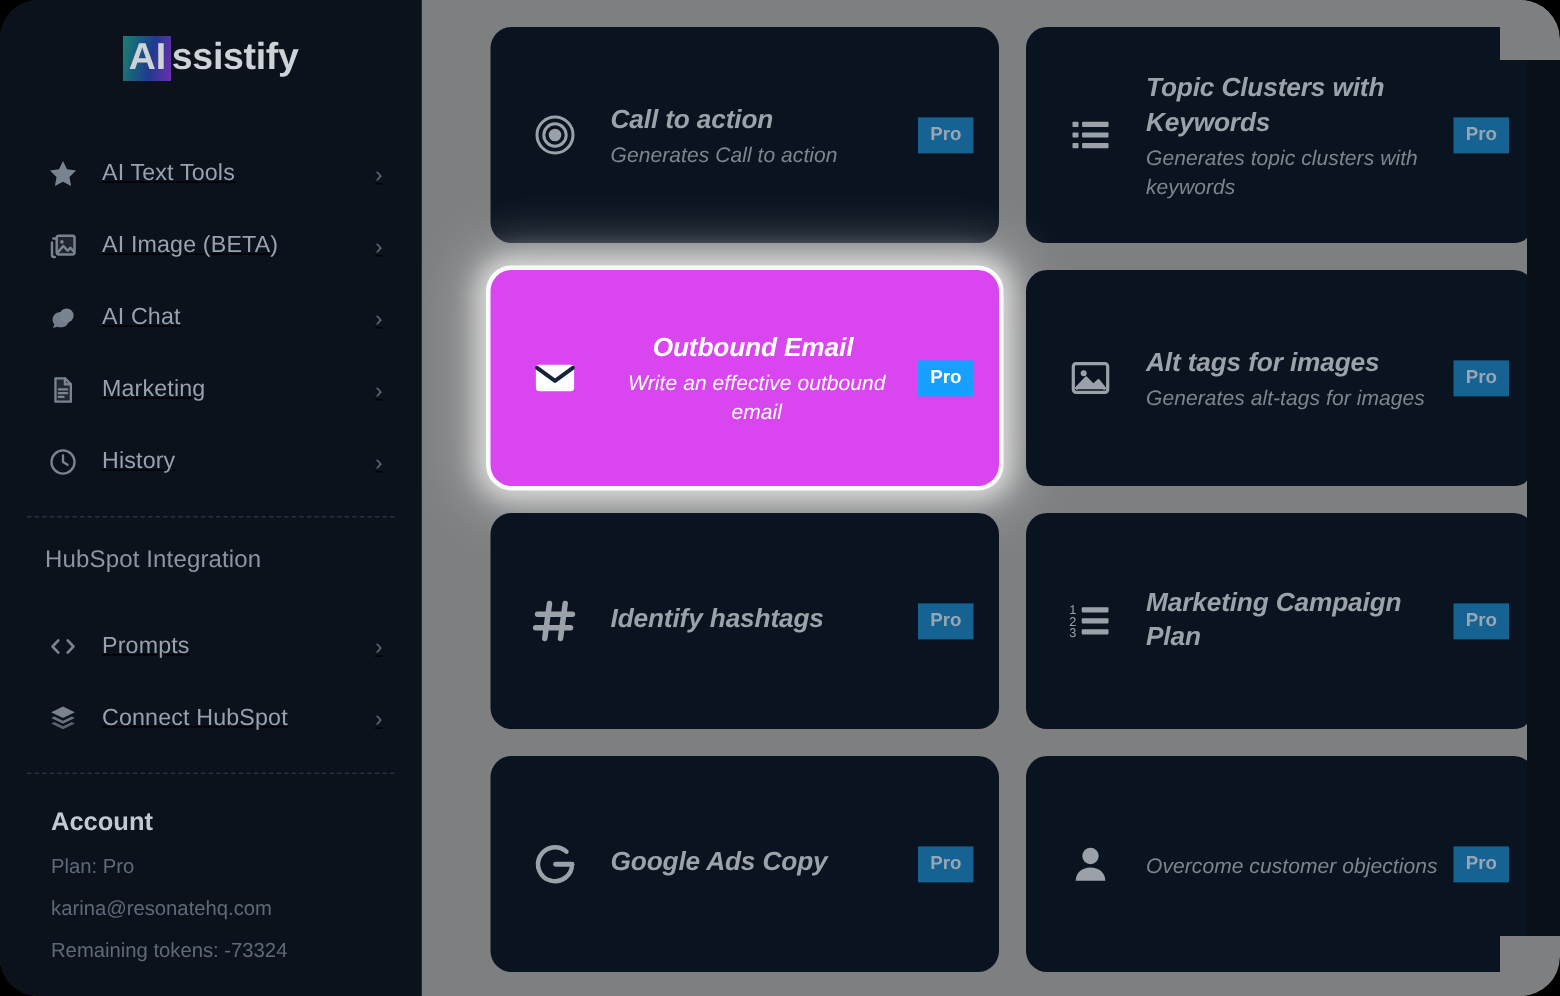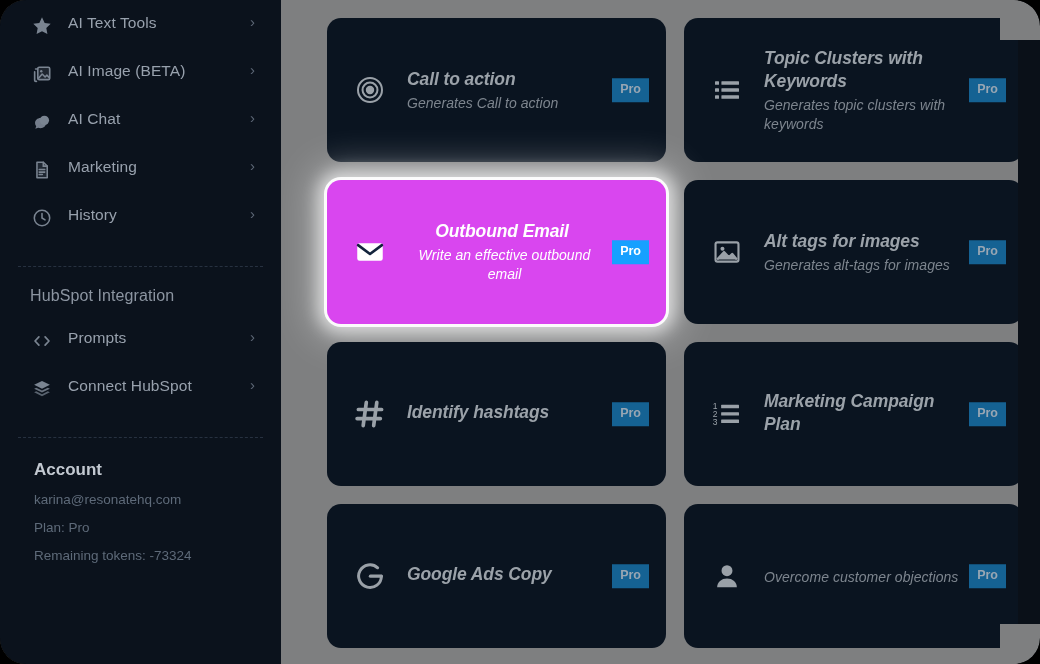--- a/index.html
+++ b/index.html
@@ -68,23 +68,25 @@
     padding-left: 1px;
   }
 
   .nav {
     margin-top: 14px;
   }
 
   .nav-item {
     position: relative;
     display: flex;
+    align-items: center;
     height: 48px;
     padding: 0 26px 0 30px;
     cursor: pointer;
+    text-decoration: underline;
   }
   .nav-icon {
     width: 24px;
     height: 24px;
     flex: 0 0 24px;
     display: flex;
     align-items: center;
     justify-content: center;
     color: #7a8491;
     margin-right: 14px;
@@ -258,20 +260,26 @@
   }
 </style>
 </head>
 <body>
 
 <div id="app">
   <div class="panel-base"></div>
 
   <aside class="sidebar">
 
+    <div class="logo-wrap">
+      <div class="logo">
+        <span class="logo-ai">AI</span>
+          <span class="logo-rest">ssistify</span>
+      </div>
+    </div>
 
     <nav class="nav">
 
       <div class="nav-item">
         <span class="nav-icon">
           <svg width="22" height="22" viewBox="0 0 24 24" fill="currentColor">
               <path d="M12 2.5l2.9 6.1 6.6.9-4.8 4.6 1.2 6.6L12 17.6 6.1 20.7l1.2-6.6L2.5 9.5l6.6-.9z"></path>
             </svg>
         </span>
         <span class="nav-label">AI Text Tools</span>
@@ -352,22 +360,22 @@
           </svg>
         </span>
         <span class="nav-label">Connect HubSpot</span>
         <span class="chev">›</span>
       </div>
     </div>
 
     <div class="divider"></div>
 
     <div class="account-title">Account</div>
+    <div class="account-line">Plan: Pro</div>
     <div class="account-line">karina@resonatehq.com</div>
-    <div class="account-line">Plan: Pro</div>
     <div class="account-line">Remaining tokens: -73324</div>
 
   </aside>
 
   <main class="main">
     <div class="grid">
 
       <div class="card">
         <span class="card-icon">
           <svg width="32" height="32" viewBox="0 0 24 24" fill="none" stroke="currentColor" stroke-width="1.5">

